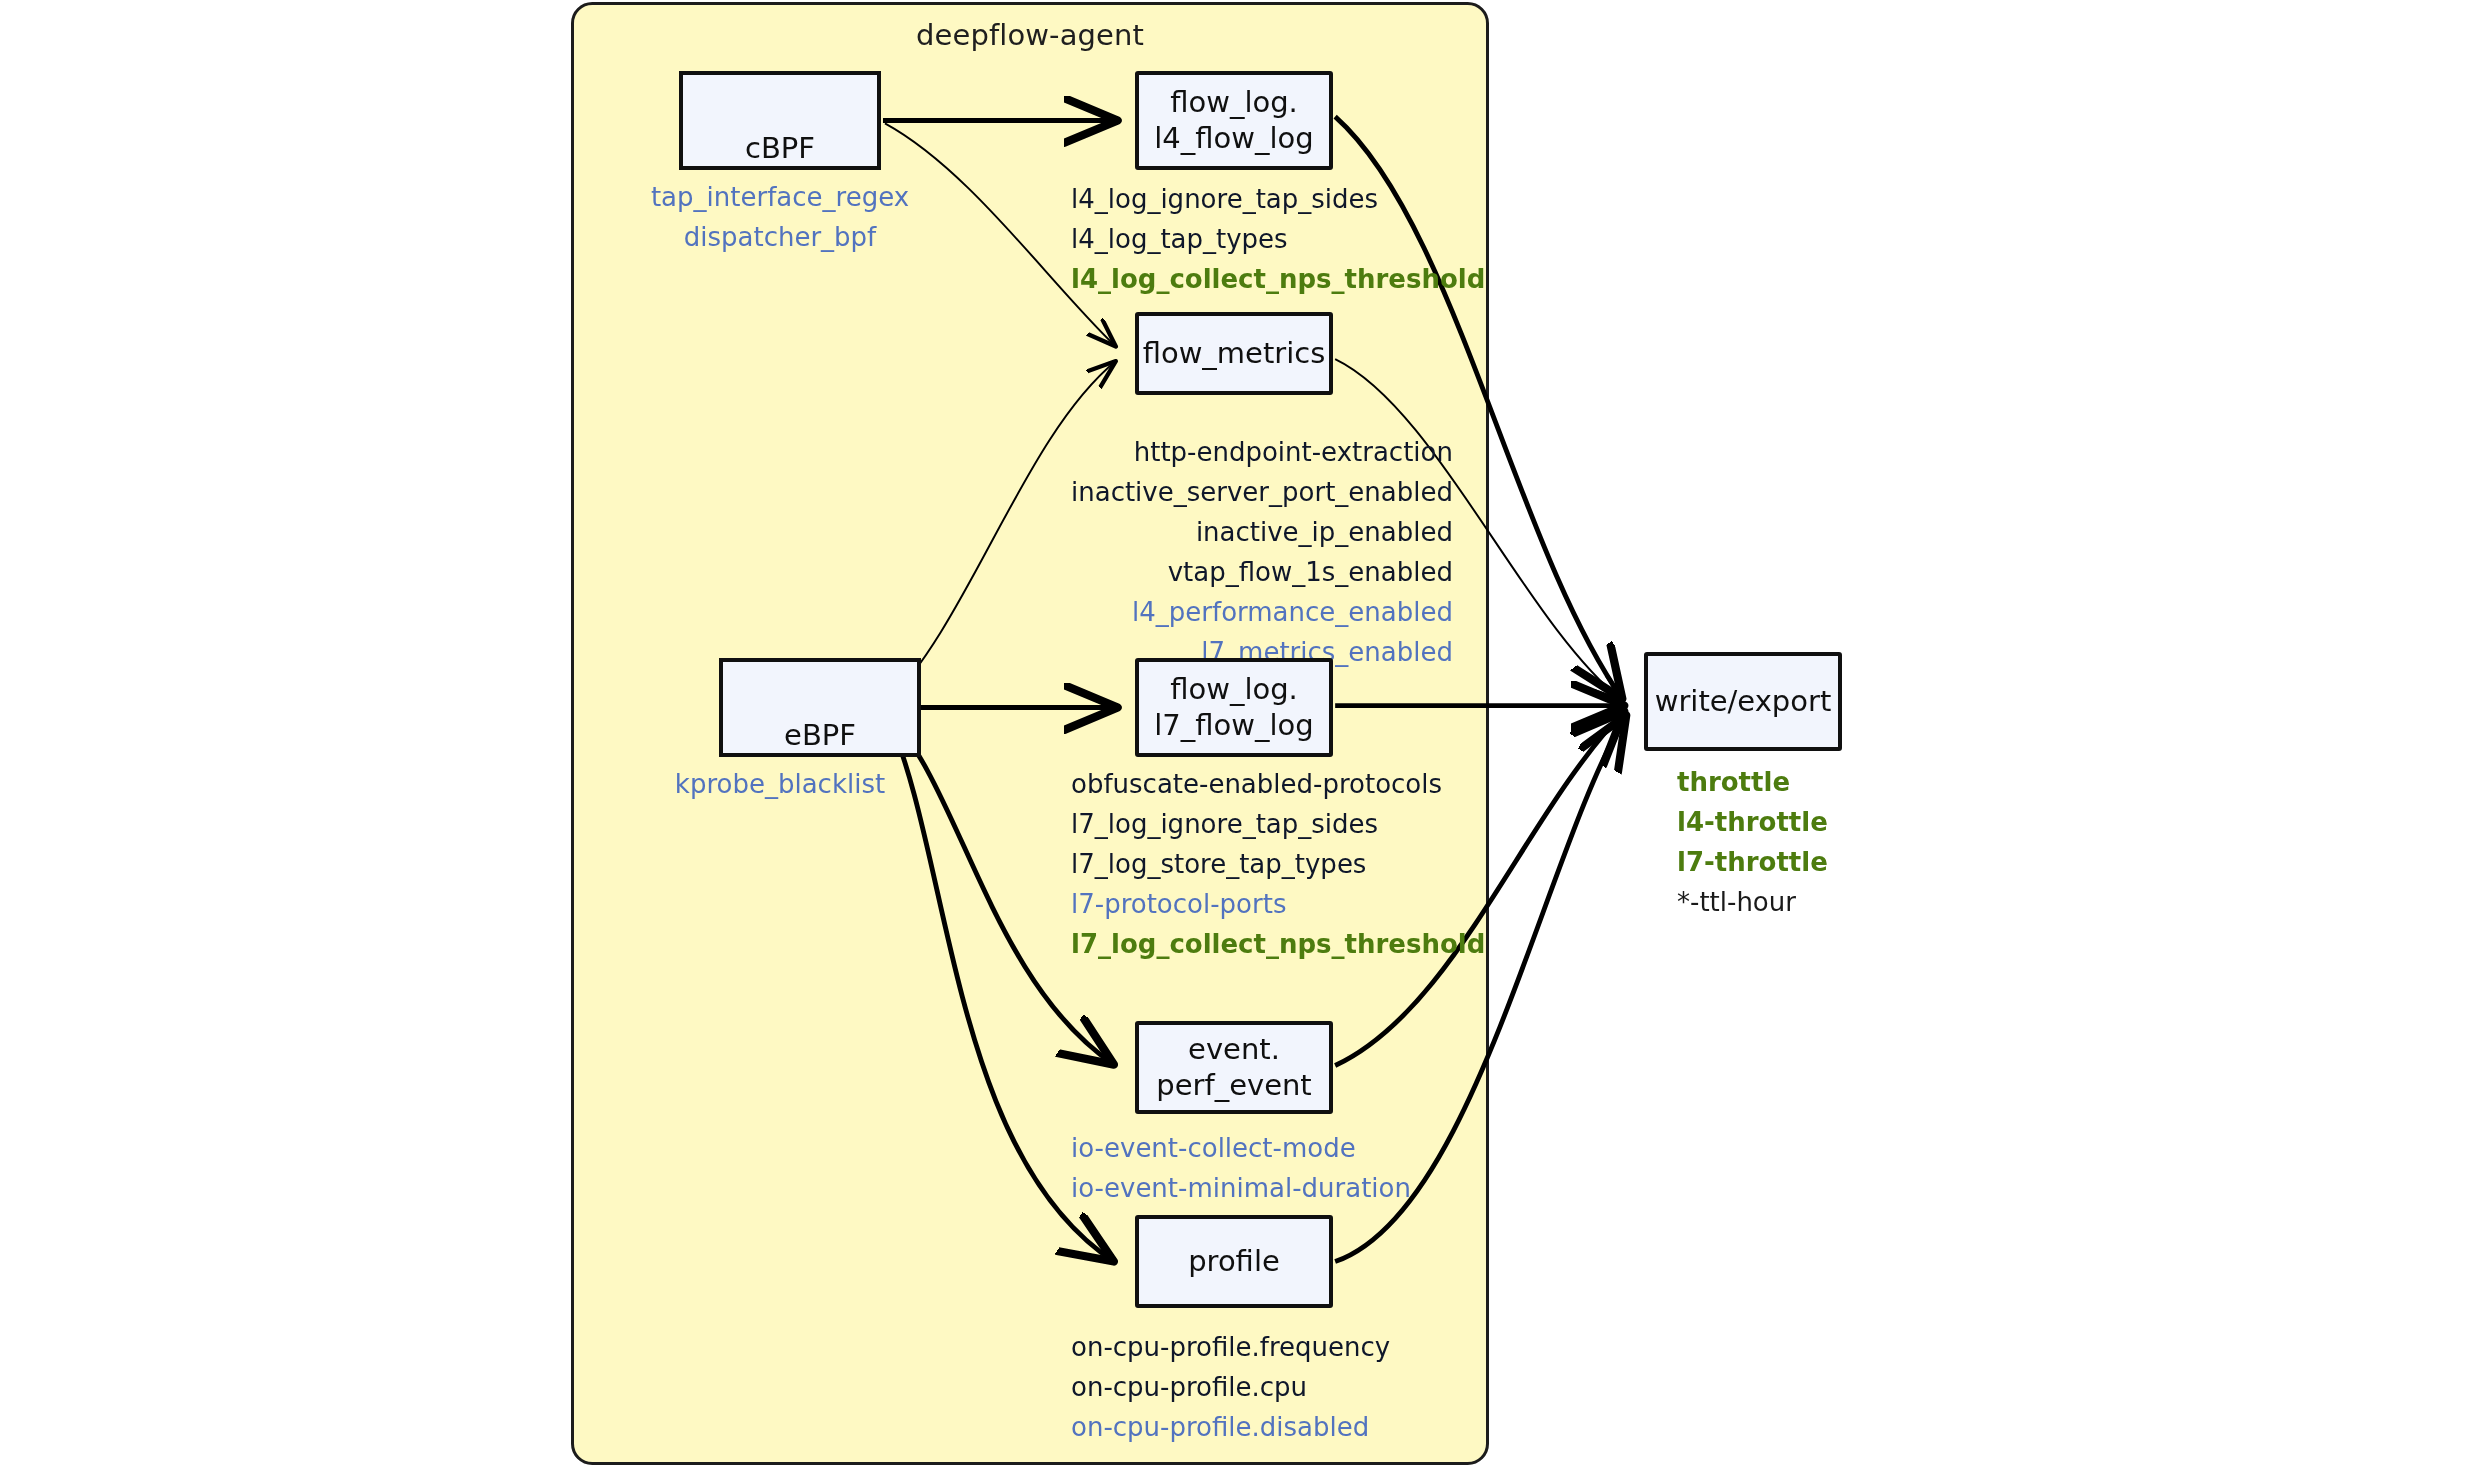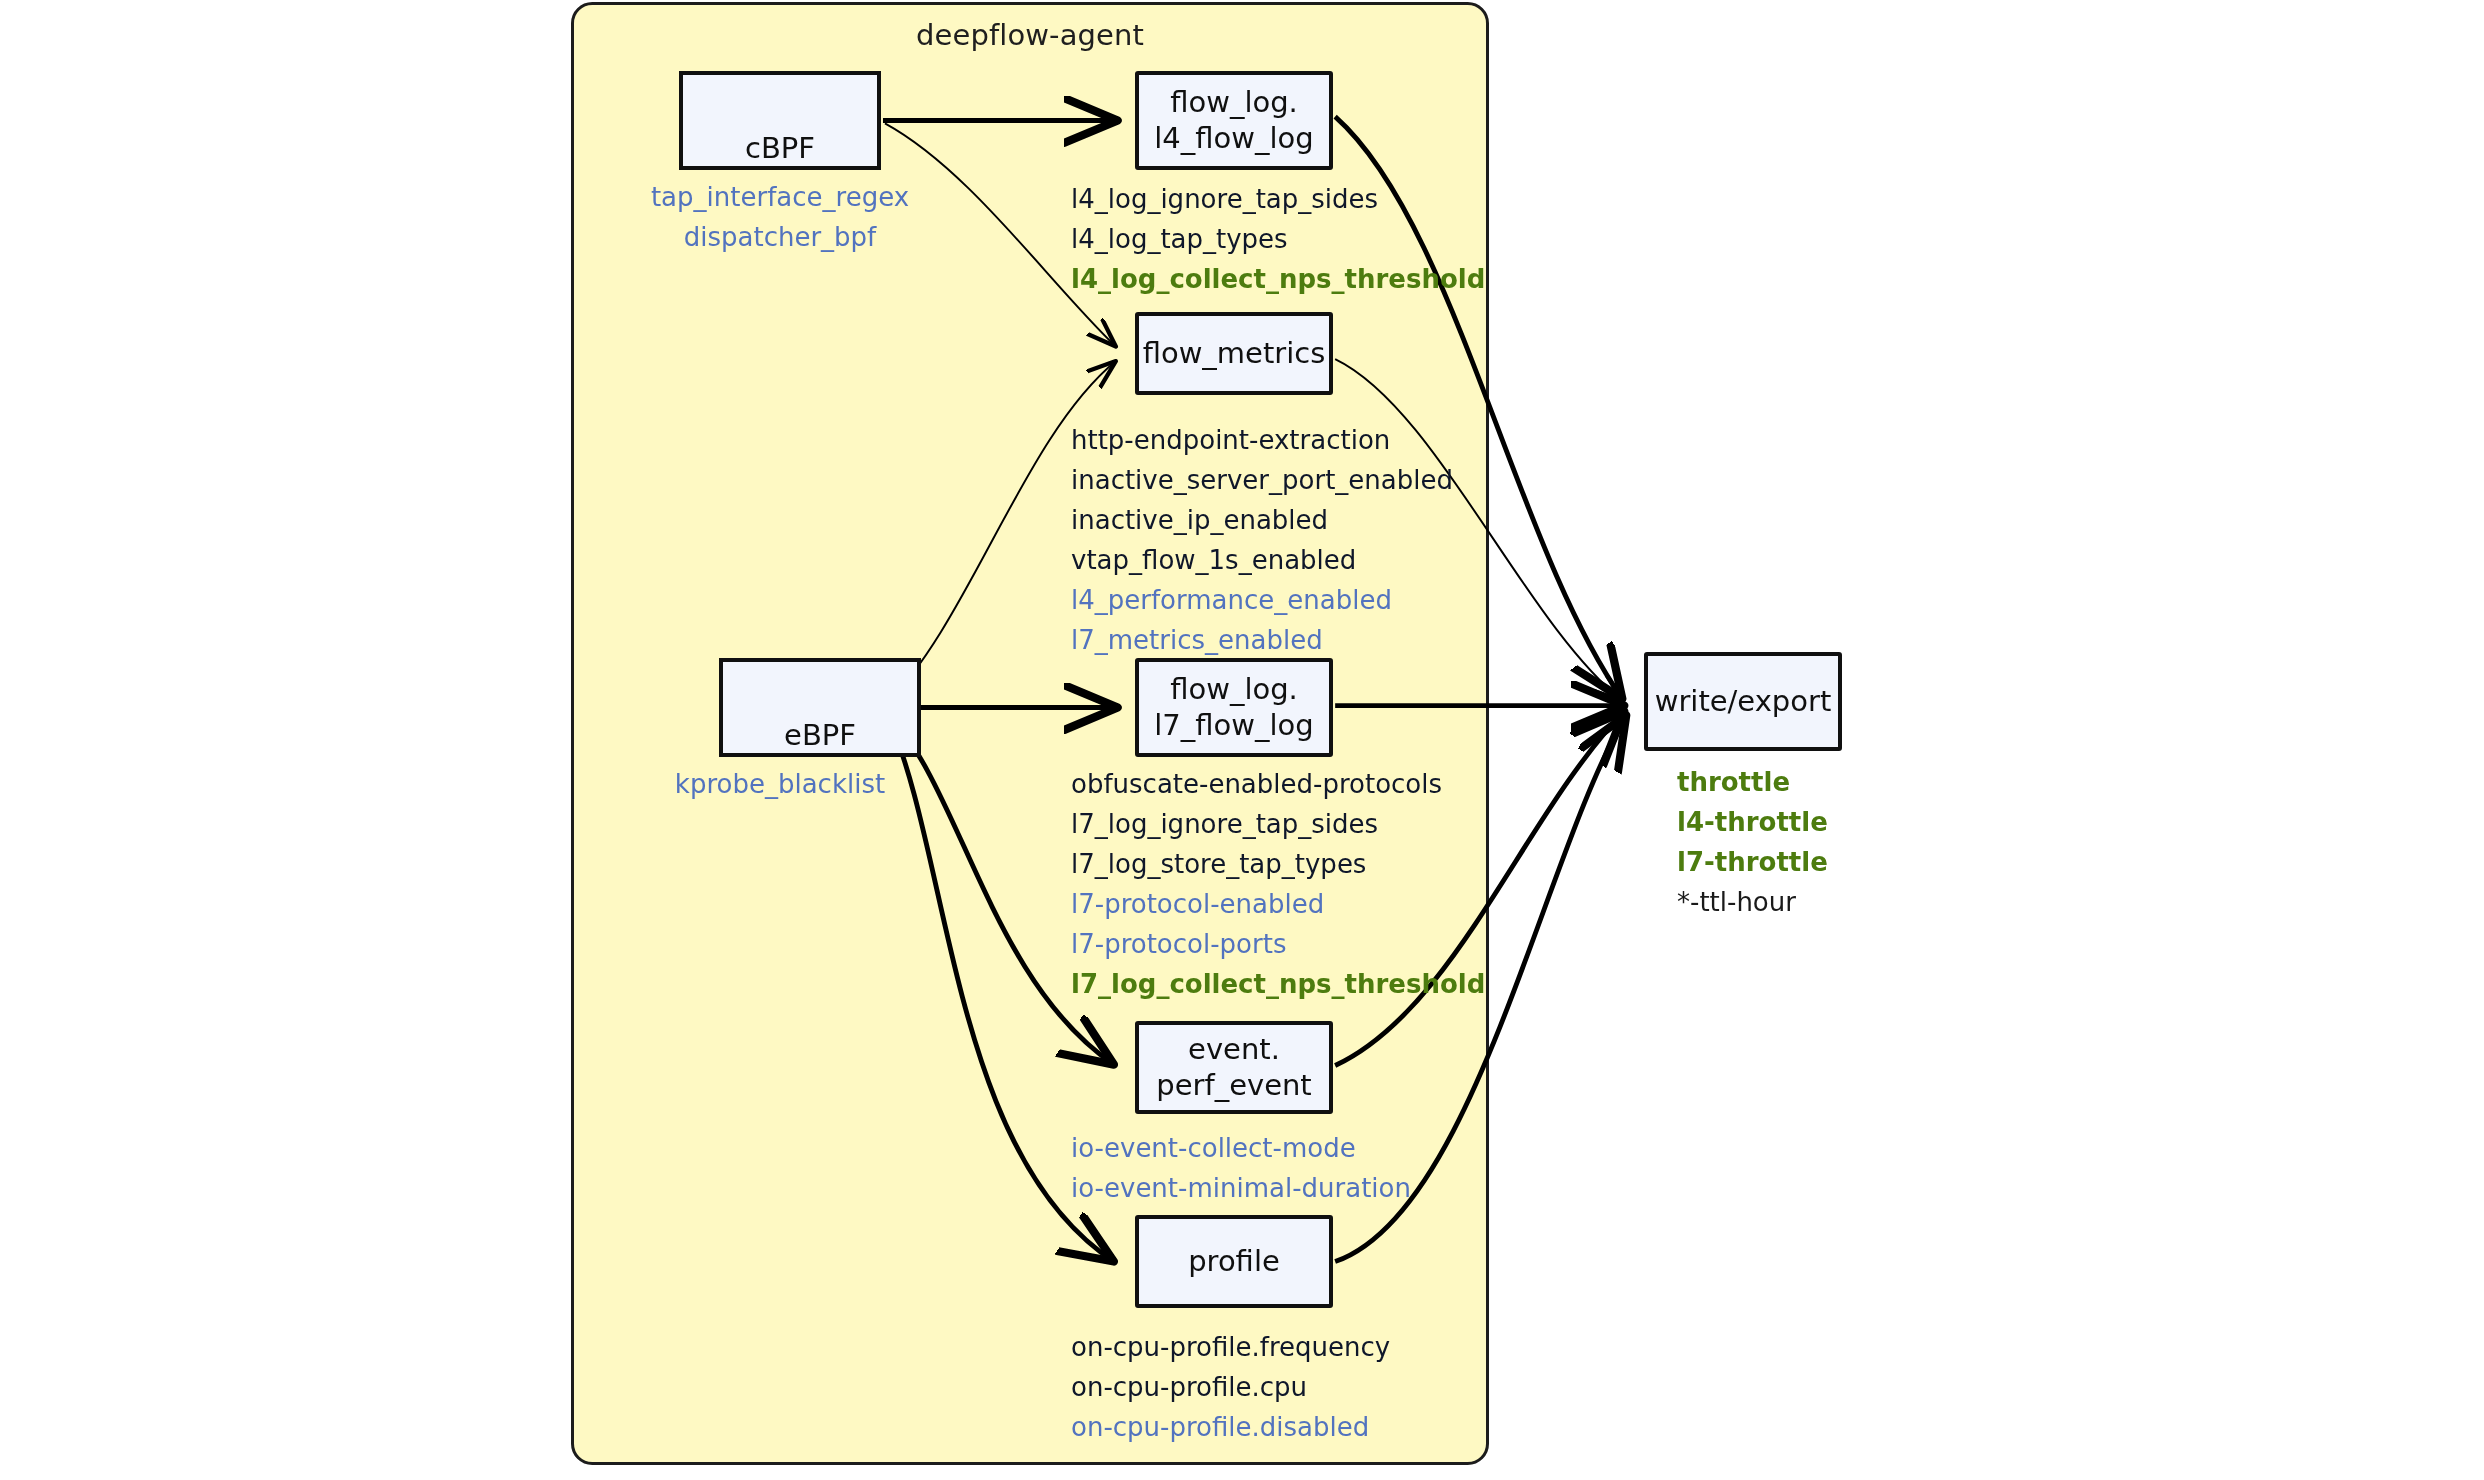--- a/index.html
+++ b/index.html
@@ -175,34 +175,33 @@
   <div class="params center" style="left:586px; top:764px; width:388px;">
     <div class="p-blue">kprobe_blacklist</div>
   </div>
 
   <div class="params left" style="left:1071px; top:179px;">
     <div class="p-green">l4_log_ignore_tap_sides</div>
     <div class="p-green">l4_log_tap_types</div>
     <div class="p-red">l4_log_collect_nps_threshold</div>
   </div>
 
-  <div class="params left" style="left:1071px; top:420px;">
+  <div class="params left" style="left:1071px; top:432px;text-align:right;">
     <div class="p-green">http-endpoint-extraction</div>
     <div class="p-green">inactive_server_port_enabled</div>
     <div class="p-green">inactive_ip_enabled</div>
     <div class="p-green">vtap_flow_1s_enabled</div>
     <div class="p-blue">l4_performance_enabled</div>
     <div class="p-blue">l7_metrics_enabled</div>
   </div>
 
   <div class="params left" style="left:1071px; top:764px;">
     <div class="p-green">obfuscate-enabled-protocols</div>
     <div class="p-green">l7_log_ignore_tap_sides</div>
     <div class="p-green">l7_log_store_tap_types</div>
-    <div class="p-blue">l7-protocol-enabled</div>
     <div class="p-blue">l7-protocol-ports</div>
     <div class="p-red">l7_log_collect_nps_threshold</div>
   </div>
 
   <div class="params left" style="left:1071px; top:1128px;">
     <div class="p-blue">io-event-collect-mode</div>
     <div class="p-blue">io-event-minimal-duration</div>
   </div>
 
   <div class="params left" style="left:1071px; top:1327px;">

